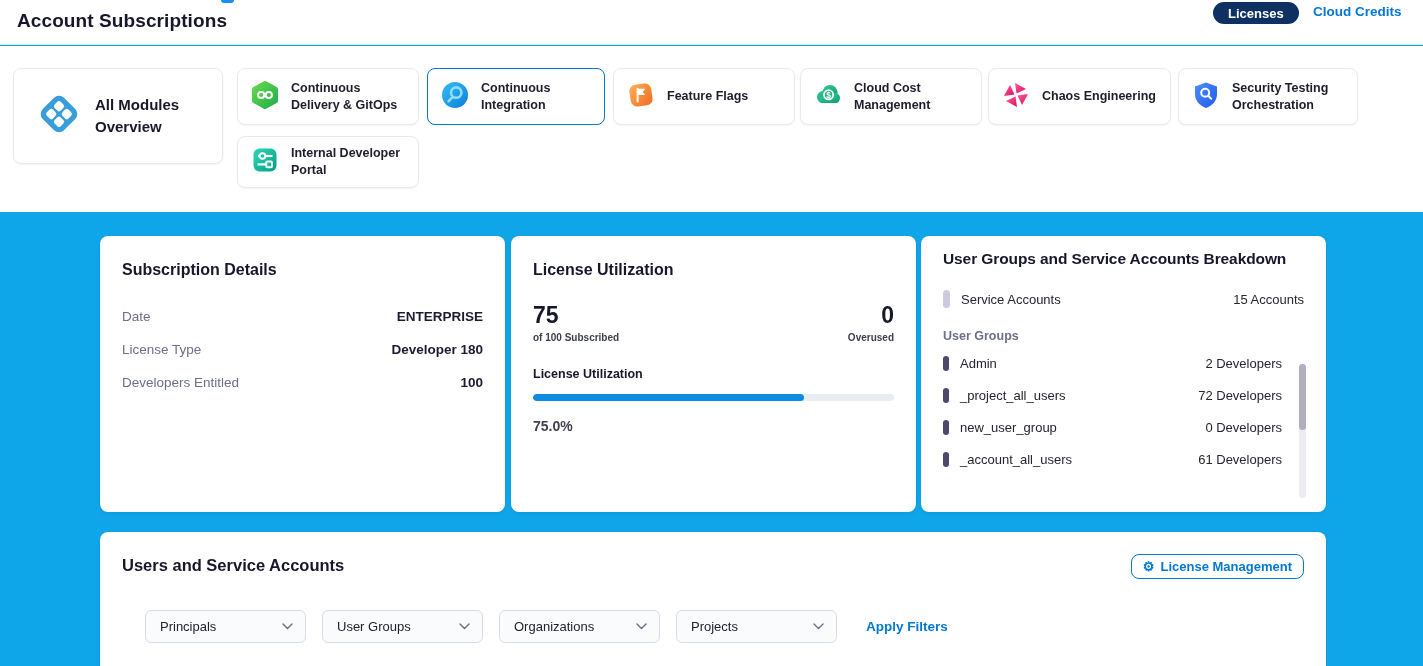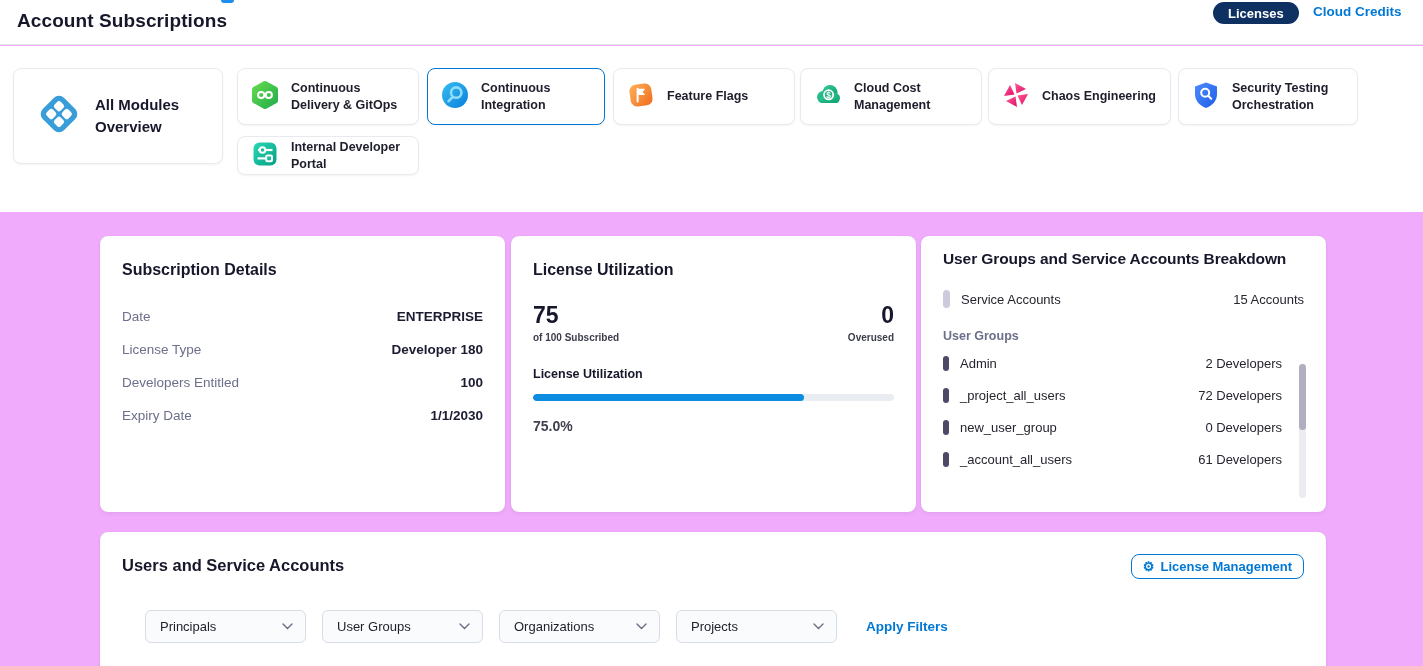--- a/index.html
+++ b/index.html
@@ -1,18 +1,18 @@
 <!DOCTYPE html>
 <html><head>
 <meta charset="utf-8">
 <style>
   * { margin:0; padding:0; box-sizing:border-box; }
   html,body { background:#eff3f7; }
   body { font-family:"Liberation Sans","DejaVu Sans",sans-serif; color:#1b1b32; }
-  #app { position:relative; width:1423px; height:666px; overflow:hidden; background:#f0abfc; }
+  #app { position:relative; width:1423px; height:666px; overflow:hidden; background:#0ea5e9; }
 
   
   .header { position:absolute; left:0; top:0; width:1423px; height:45px; background:#fff; border-bottom:1px solid #e3e7ed; z-index:5; }
   .header-title { position:absolute; left:17px; top:10px; font-size:19px; font-weight:700; color:#17172b; letter-spacing:.1px; }
   .breadcrumb-fragment { position:absolute; left:221px; top:0; width:13px; height:3px; background:#1b8ef0; border-radius:0 0 3px 3px; }
   .licenses-pill { position:absolute; left:1213px; top:2px; height:22px; padding:0 15px; border-radius:12px; background:#0f3162; color:#fff; font-size:13px; font-weight:700; display:flex; align-items:center; justify-content:center; cursor:pointer; border:none; }
   .cloud-credits { position:absolute; left:1313px; top:4px; font-size:13.5px; font-weight:700; color:#0278d5; cursor:pointer; }
 
   
   .modules-bar { position:absolute; left:0; top:46px; width:1423px; height:166px; background:#fff; }
@@ -20,21 +20,21 @@
   .overview-label { font-size:15px; font-weight:700; color:#17172b; line-height:1.45; width:92px; }
   .module-card { position:absolute; height:57px; background:#fff; border:1px solid #e7eaef; border-radius:8px; box-shadow:0 1px 2px rgba(40,41,61,.05); display:flex; align-items:center; gap:11px; padding:0 12px; cursor:pointer; }
   .module-card.selected { border:1.5px solid #0278d5; }
   .module-label { font-size:12.5px; font-weight:600; color:#1d1d2c; line-height:1.35; }
   .mc-cd  { left:237px;  top:22px; width:182px; }
   .mc-ci  { left:427px;  top:22px; width:178px; }
   .mc-ff  { left:613px;  top:22px; width:182px; }
   .mc-ccm { left:800px;  top:22px; width:182px; }
   .mc-ch  { left:988px;  top:22px; width:183px; }
   .mc-sto { left:1178px; top:22px; width:180px; }
-  .mc-idp { left:237px;  top:90px; width:182px; height:39px; }
+  .mc-idp { left:237px;  top:90px; width:182px; height:52px; }
 
   
   .card { position:absolute; background:#fff; border-radius:8px; box-shadow:0 2px 4px rgba(40,41,61,.06), 0 0 1px rgba(40,41,61,.14); }
   .card-title { font-size:16px; font-weight:700; color:#17172b; }
 
   #card-sub { left:100px; top:236px; width:405px; height:276px; padding:25px 22px; }
   .kv-rows { margin-top:21px; }
   .kv-row { display:flex; justify-content:space-between; align-items:center; padding:9px 0; }
   .kv-label { font-size:13.5px; color:#6c6e8a; }
   .kv-value { font-size:13.5px; font-weight:700; color:#1b1b32; }
@@ -242,24 +242,20 @@
         <span class="kv-value">ENTERPRISE</span>
       </div>
       <div class="kv-row">
         <span class="kv-label">License Type</span>
         <span class="kv-value">Developer 180</span>
       </div>
       <div class="kv-row">
         <span class="kv-label">Developers Entitled</span>
         <span class="kv-value">100</span>
       </div>
-      <div class="kv-row">
-        <span class="kv-label">Expiry Date</span>
-        <span class="kv-value">1/1/2030</span>
-      </div>
     </div>
   </div>
 
   <div class="card" id="card-util">
     <div class="card-title">License Utilization</div>
     <div class="util-big-row">
       <div>
         <div class="util-num">75</div>
         <div class="util-cap">of 100 Subscribed</div>
       </div>

